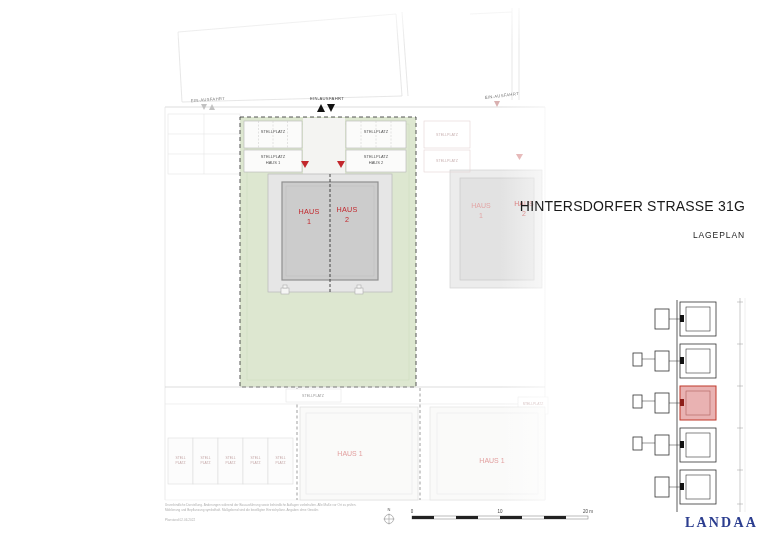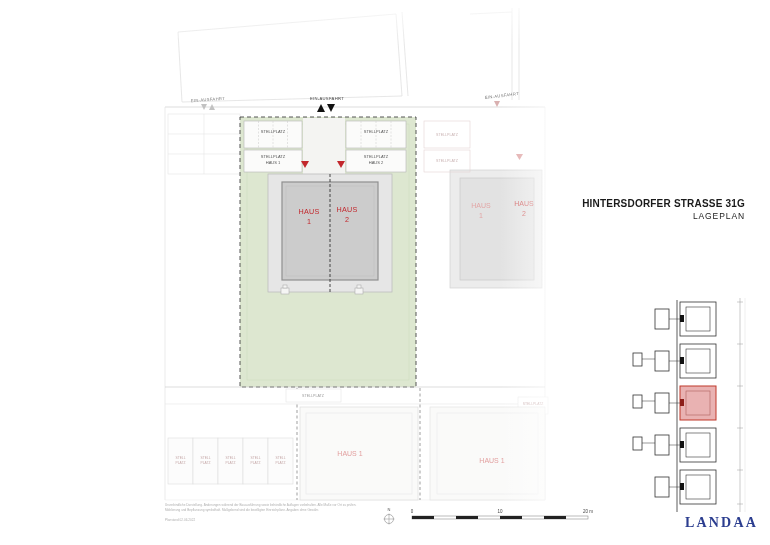--- a/index.html
+++ b/index.html
@@ -3,22 +3,22 @@
 <meta charset="utf-8">
 <style>
   html,body{margin:0;padding:0;background:#ffffff;}
   .page{position:relative;width:770px;height:545px;background:#fff;overflow:hidden;
         font-family:"Liberation Sans",sans-serif;}
   svg{position:absolute;left:0;top:0;}
   svg text{font-family:"Liberation Sans",sans-serif;}
   .loc-block{position:absolute;top:121px;right:25px;text-align:right;
              font-size:7.5px;line-height:9.5px;letter-spacing:.3px;color:#222;}
   .title-block{position:absolute;top:198px;right:25px;text-align:right;color:#1a1a1a;}
-  .title-block .t1{font-size:10px;font-weight:bold;letter-spacing:.2px;}
-  .title-block .t2{font-size:8.5px;letter-spacing:.9px;margin-top:2px;}
+  .title-block .t1{font-size:14px;font-weight:normal;letter-spacing:.2px;}
+  .title-block .t2{font-size:8.5px;letter-spacing:.9px;margin-top:16px;}
   .logo{position:absolute;top:515px;right:12px;font-family:"Liberation Serif",serif;
         font-size:14px;font-weight:600;letter-spacing:2.2px;color:#2b3d8f;}
 </style>
 </head>
 <body>
 
 <div class="page">
 
 <svg width="770" height="545" viewBox="0 0 770 545">
   <defs>

